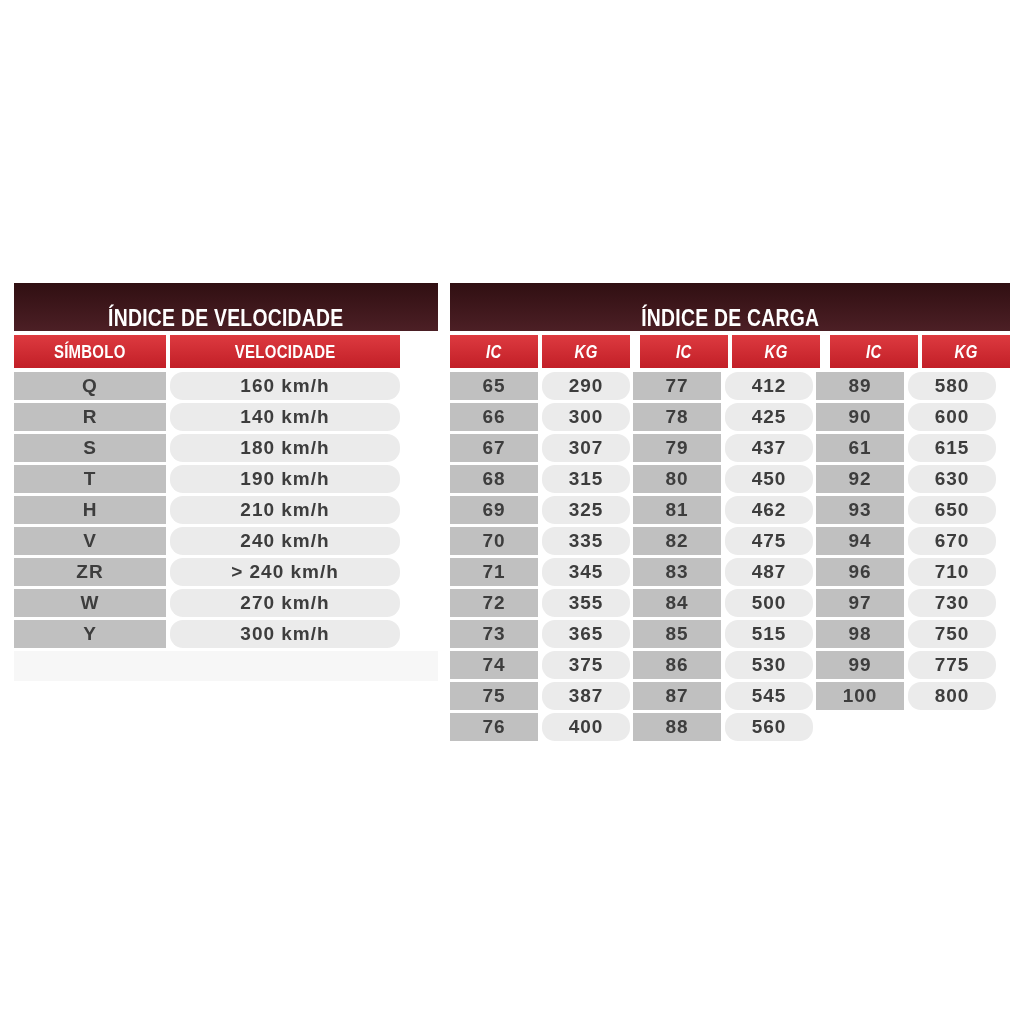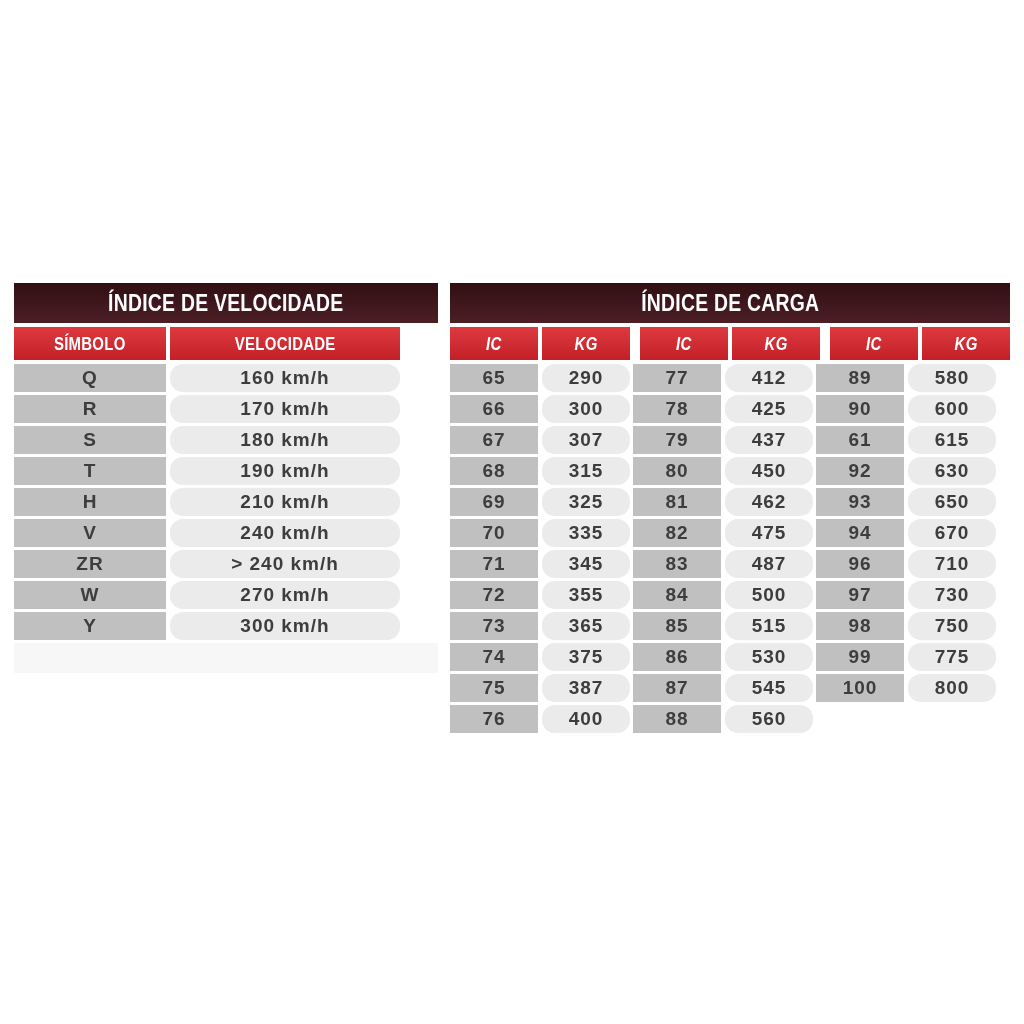--- a/index.html
+++ b/index.html
@@ -15,23 +15,23 @@
   *{box-sizing:border-box;margin:0;padding:0;}
   html,body{width:1024px;height:1024px;background:#ffffff;overflow:hidden;}
   body{font-family:"Liberation Sans", sans-serif;}
   .canvas{position:relative;width:1024px;height:1024px;background:#ffffff;}
 
   .tbl{position:absolute;top:283px;}
   .tbl.speed{left:14px;width:424px;}
   .tbl.load{left:450px;width:560px;}
 
   .title-bar{
-    height:40px;
+    height:48px;
     background:linear-gradient(180deg,var(--maroon-top) 0%,var(--maroon-bottom) 100%);
-    display:flex;align-items:center;justify-content:center;
+    display:flex;align-items:flex-end;justify-content:center;
     margin-bottom:4px;
   }
   .title-bar span{
     color:var(--header-text);
     font-size:22px;font-weight:700;letter-spacing:0.3px;
     display:inline-block;transform:scale(0.88,1.12);
     white-space:nowrap;
   }
 
   .hdr-row{display:flex;gap:4px;margin-bottom:4px;}
@@ -87,21 +87,21 @@
         <span>VELOCIDADE</span>
       </div>
     </div>
     <div class="body-col">
       <div class="row">
         <div class="cell dark w-sym">Q</div>
         <div class="cell light w-vel">160 km/h</div>
       </div>
       <div class="row">
         <div class="cell dark w-sym">R</div>
-        <div class="cell light w-vel">170 km/h</div>
+        <div class="cell light w-vel">140 km/h</div>
       </div>
       <div class="row">
         <div class="cell dark w-sym">S</div>
         <div class="cell light w-vel">180 km/h</div>
       </div>
       <div class="row">
         <div class="cell dark w-sym">T</div>
         <div class="cell light w-vel">190 km/h</div>
       </div>
       <div class="row">

